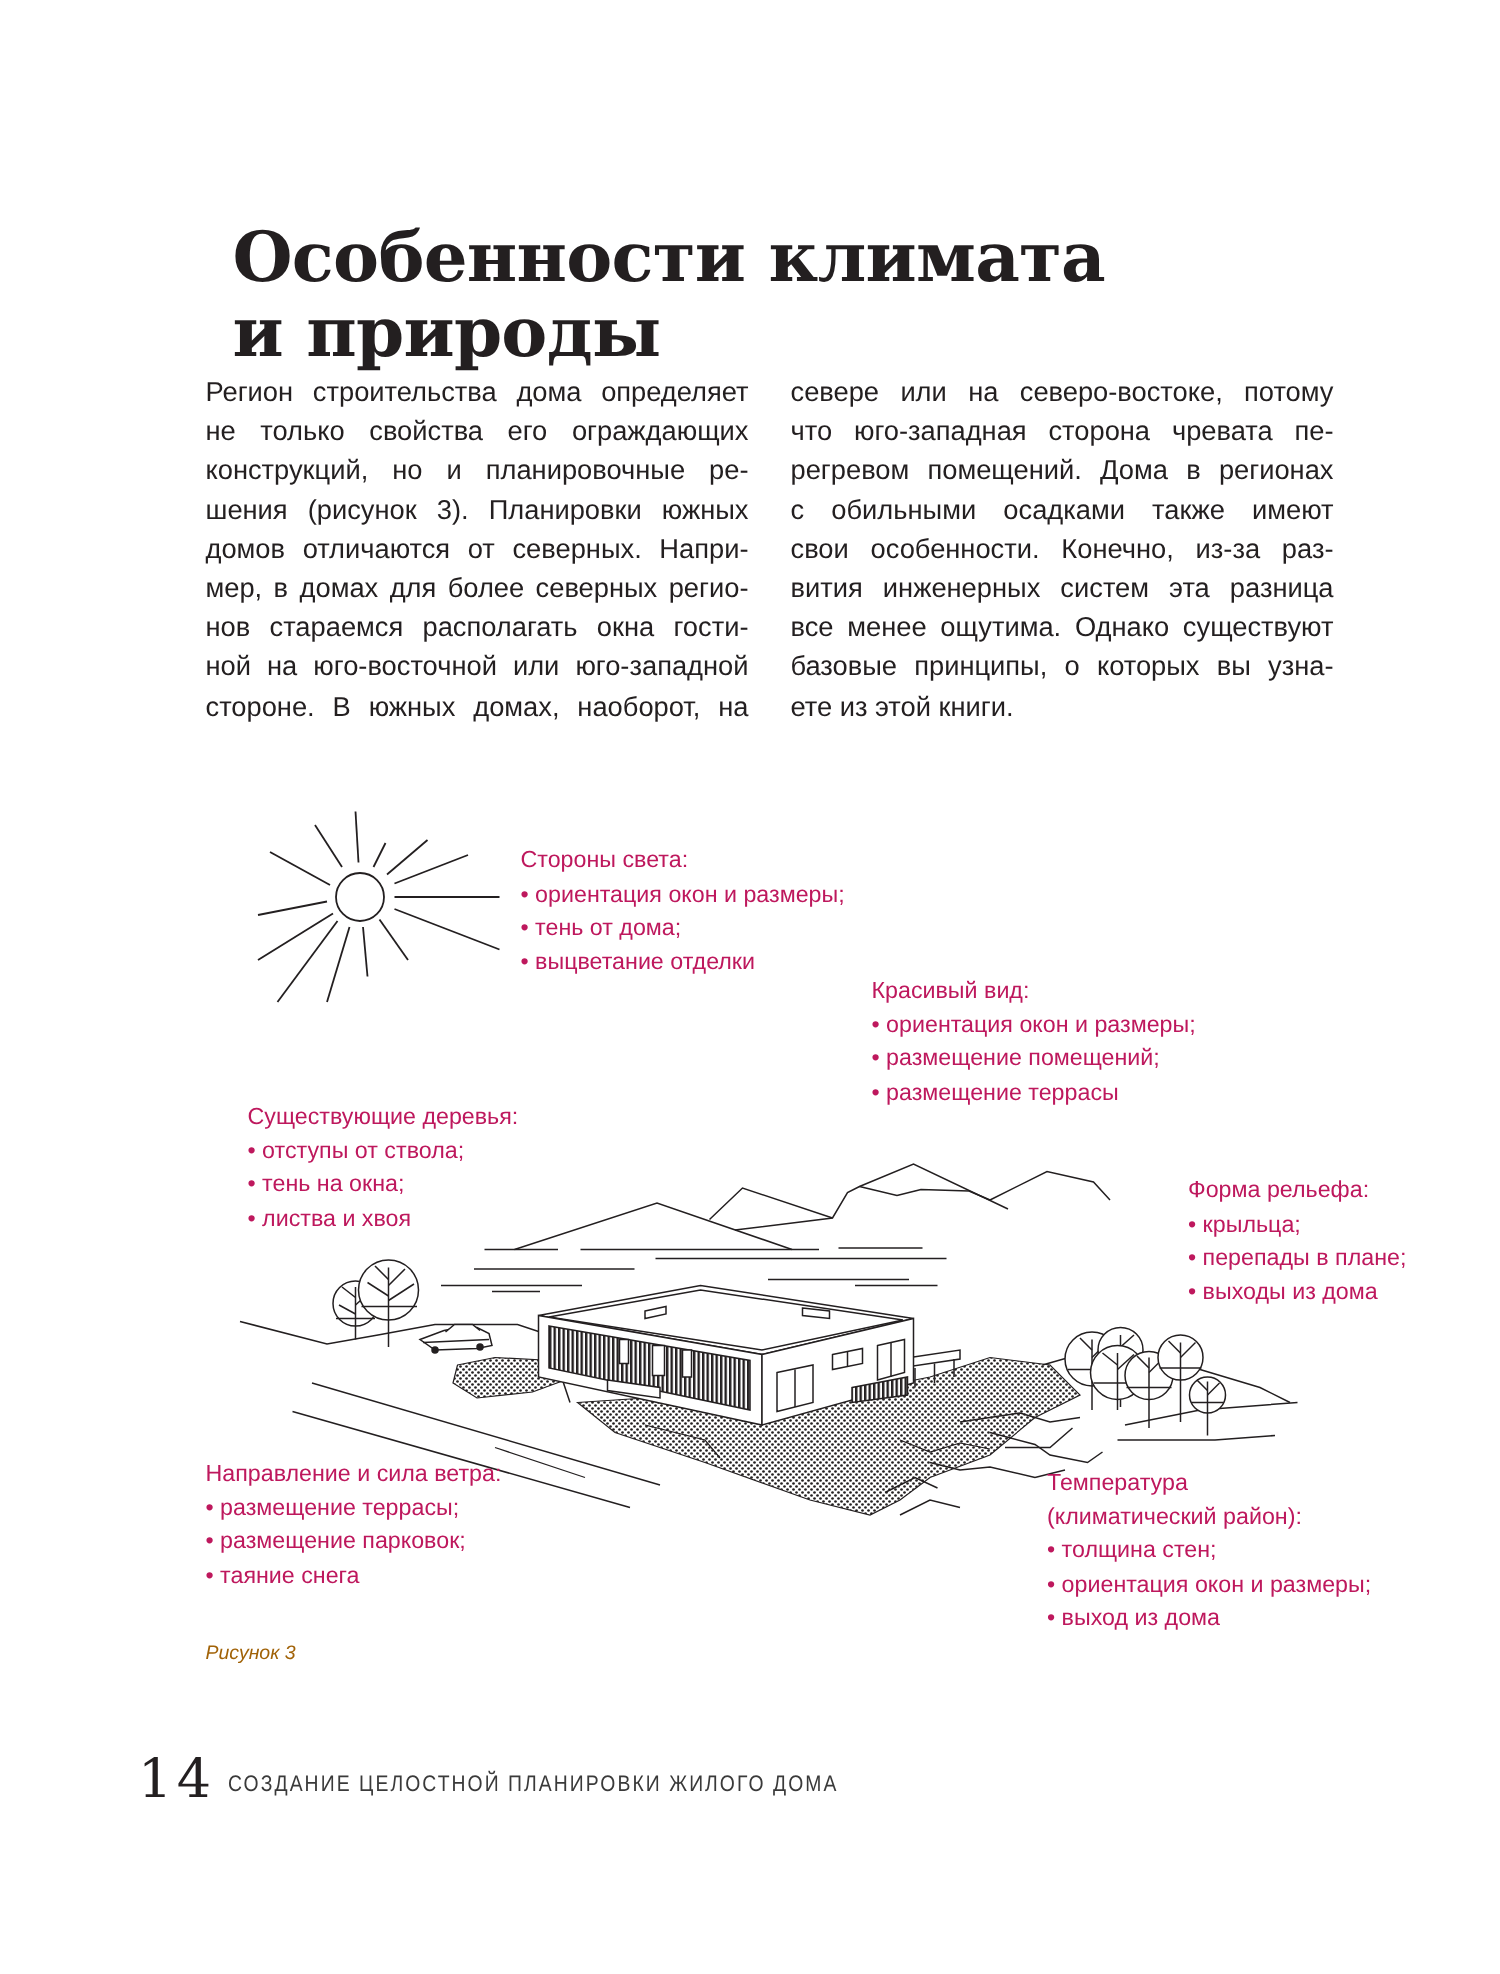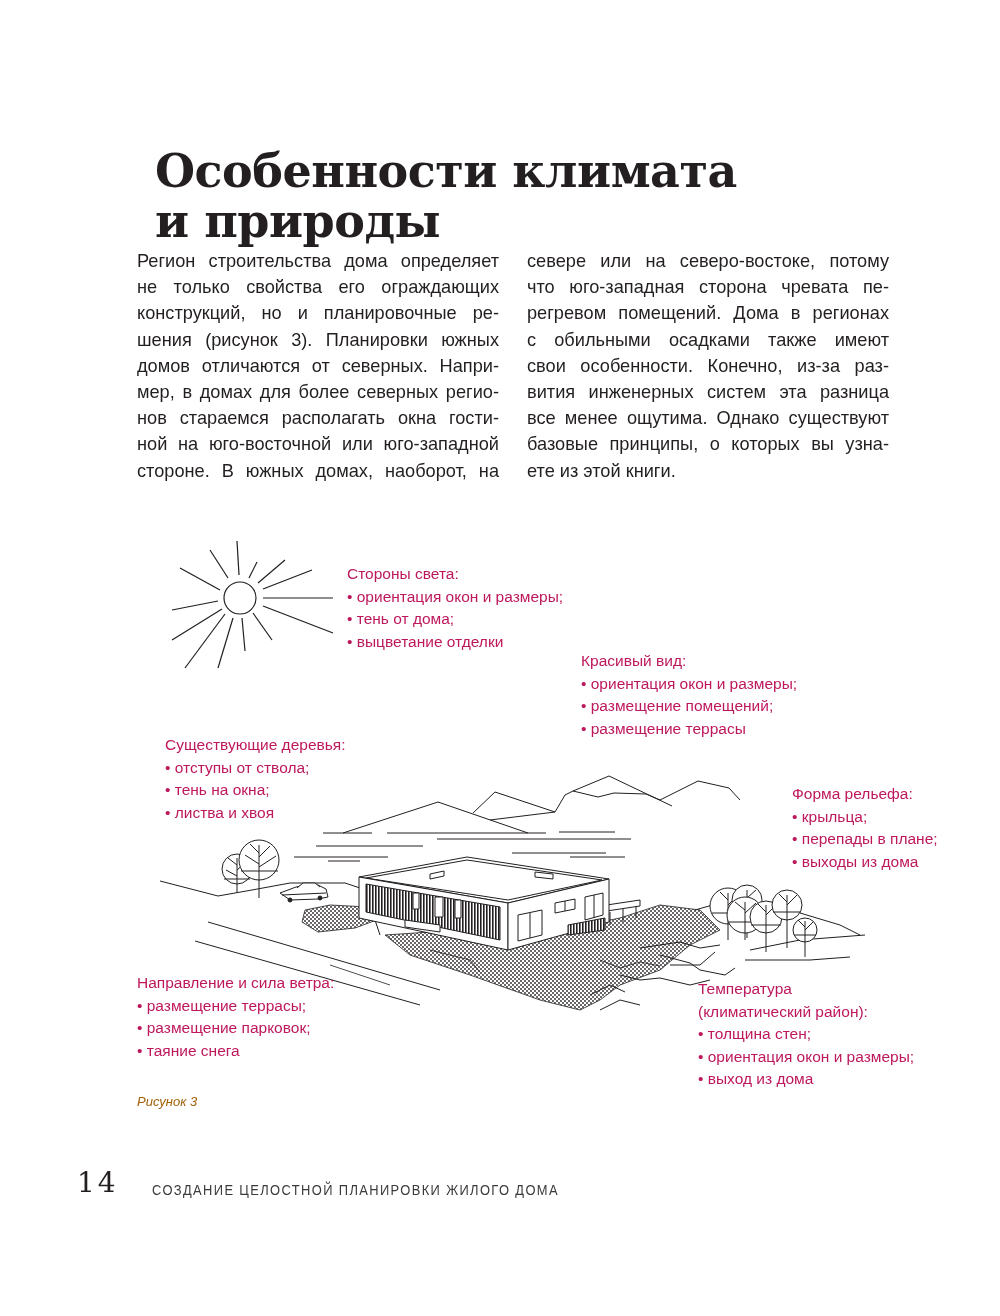--- a/index.html
+++ b/index.html
@@ -26,22 +26,22 @@
     font-family: "Liberation Sans", sans-serif; font-size: 15.5px; line-height: 22.5px;
     color: #be185d;
   }
   .annot span { display: block; white-space: nowrap; }
   .caption {
     position: absolute; left: 137px; top: 1094px;
     font-family: "Liberation Sans", sans-serif; font-style: italic; font-size: 13px;
     color: #a16207;
   }
   .page-num {
-    position: absolute; left: 77px; top: 1166px;
-    font-family: "DejaVu Serif", "Liberation Serif", serif; font-size: 28px; letter-spacing: 3px;
+    position: absolute; left: 92px; top: 1166px;
+    font-family: "DejaVu Serif", "Liberation Serif", serif; font-size: 36px; letter-spacing: 3px;
     color: #231f20;
   }
   .running-head {
     position: absolute; left: 152px; top: 1181px;
     font-family: "Liberation Sans", sans-serif; font-size: 15px; letter-spacing: 1.6px;
     color: #3a3a3a; transform: scaleX(0.86); transform-origin: left center;
   }
   svg.figure { position: absolute; left: 0; top: 0; }
   svg.figure * { vector-effect: non-scaling-stroke; }
 </style>

